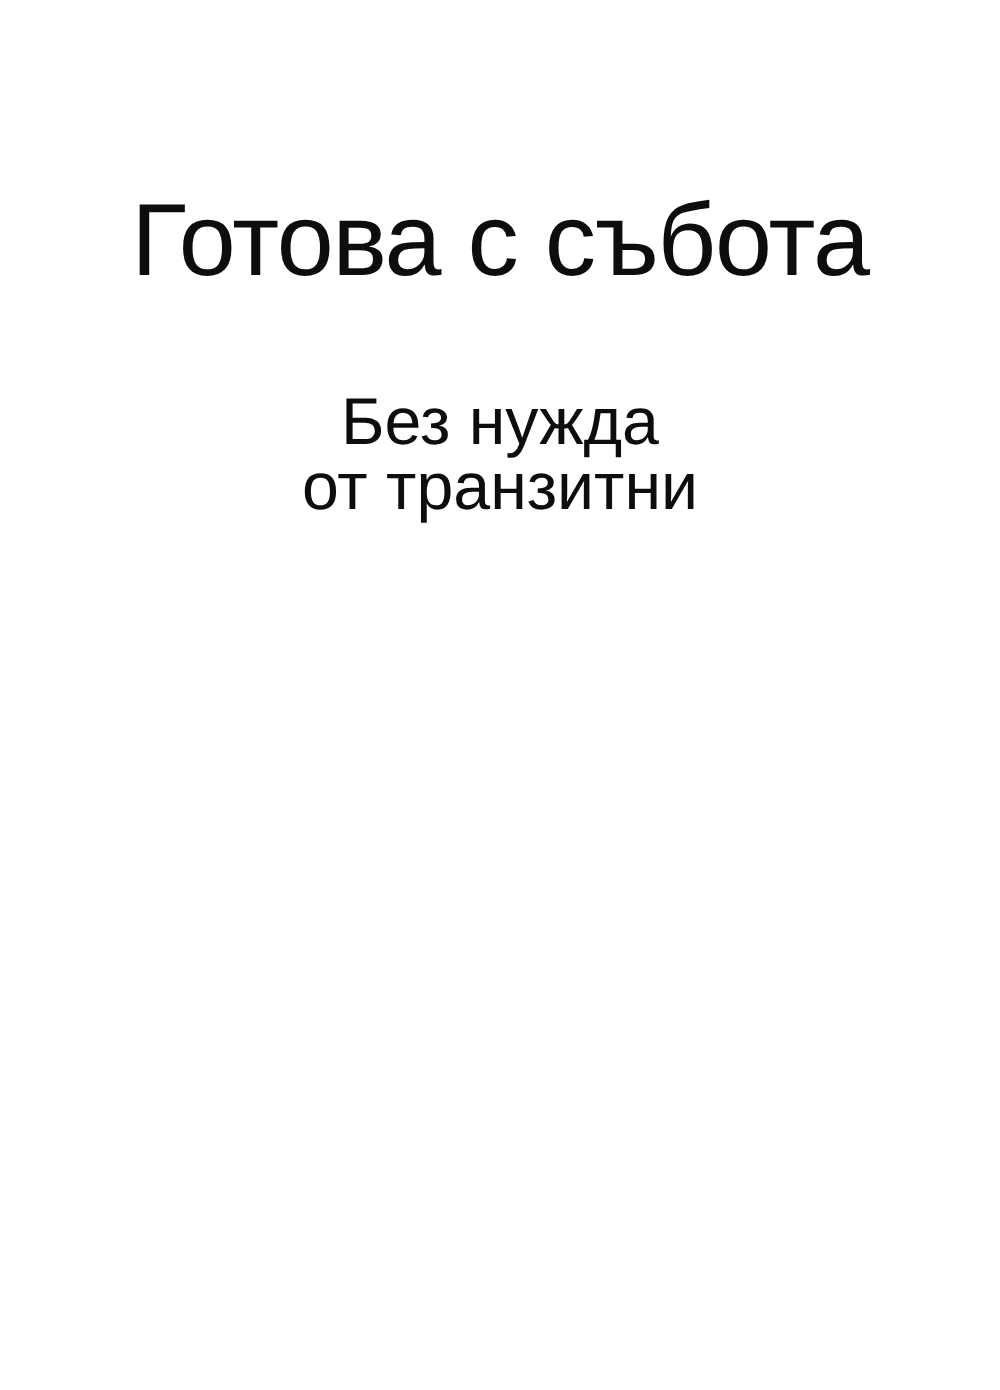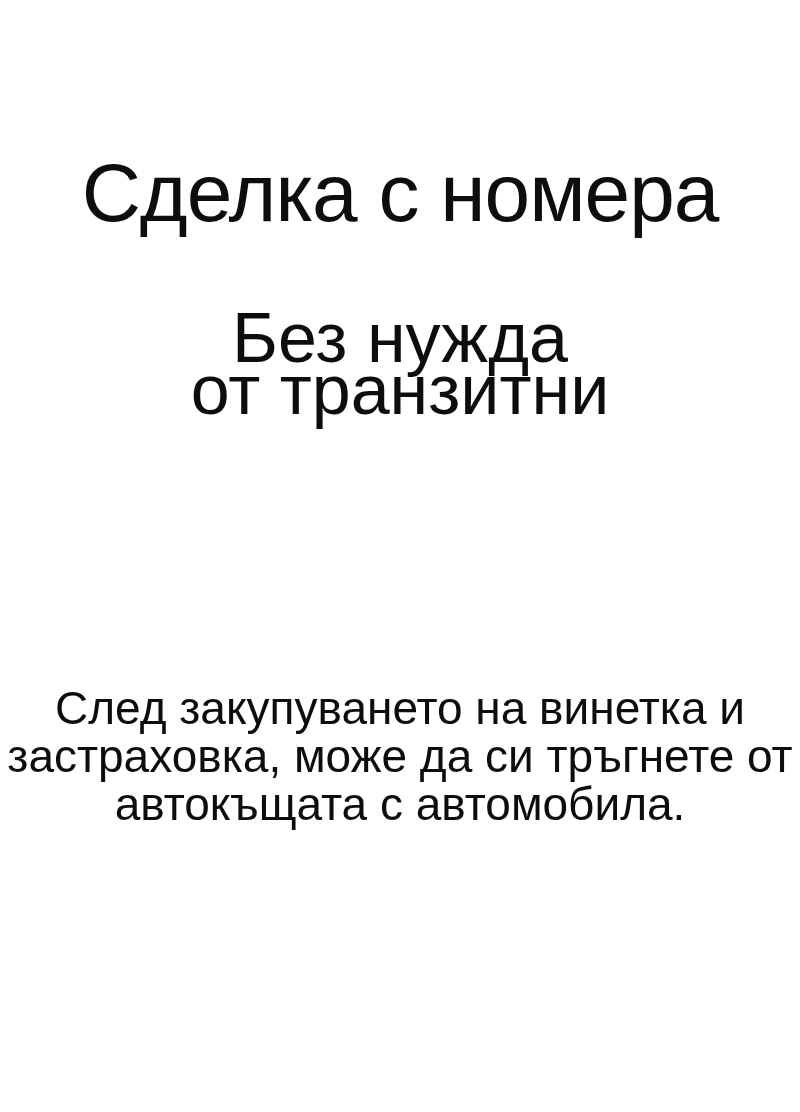--- a/index.html
+++ b/index.html
@@ -30,40 +30,37 @@
     font-weight: 400;
   }
   .title {
     top: 152px;
     font-size: 82px;
     line-height: 1.0;
     letter-spacing: -1px;
   }
   .subtitle {
     top: 312px;
-    font-size: 70px;
+    font-size: 53px;
     line-height: 52px;
   }
   .para1 {
     top: 519px;
     font-size: 46px;
     line-height: 48px;
   }
   .para2 {
     top: 684px;
     font-size: 46px;
     line-height: 48px;
   }
 </style>
 </head>
 <body>
 
 <div class="slide">
-  <h1 class="txt title">Сделка с номера</h1>
+  <h1 class="txt title">Готова с събота</h1>
 
   <h2 class="txt subtitle">Без нужда
 от транзитни</h2>
 
 
-  <p class="txt para2">След закупуването на винетка и
-застраховка, може да си тръгнете от
-автокъщата с автомобила.</p>
 </div>
 
 </body></html>

